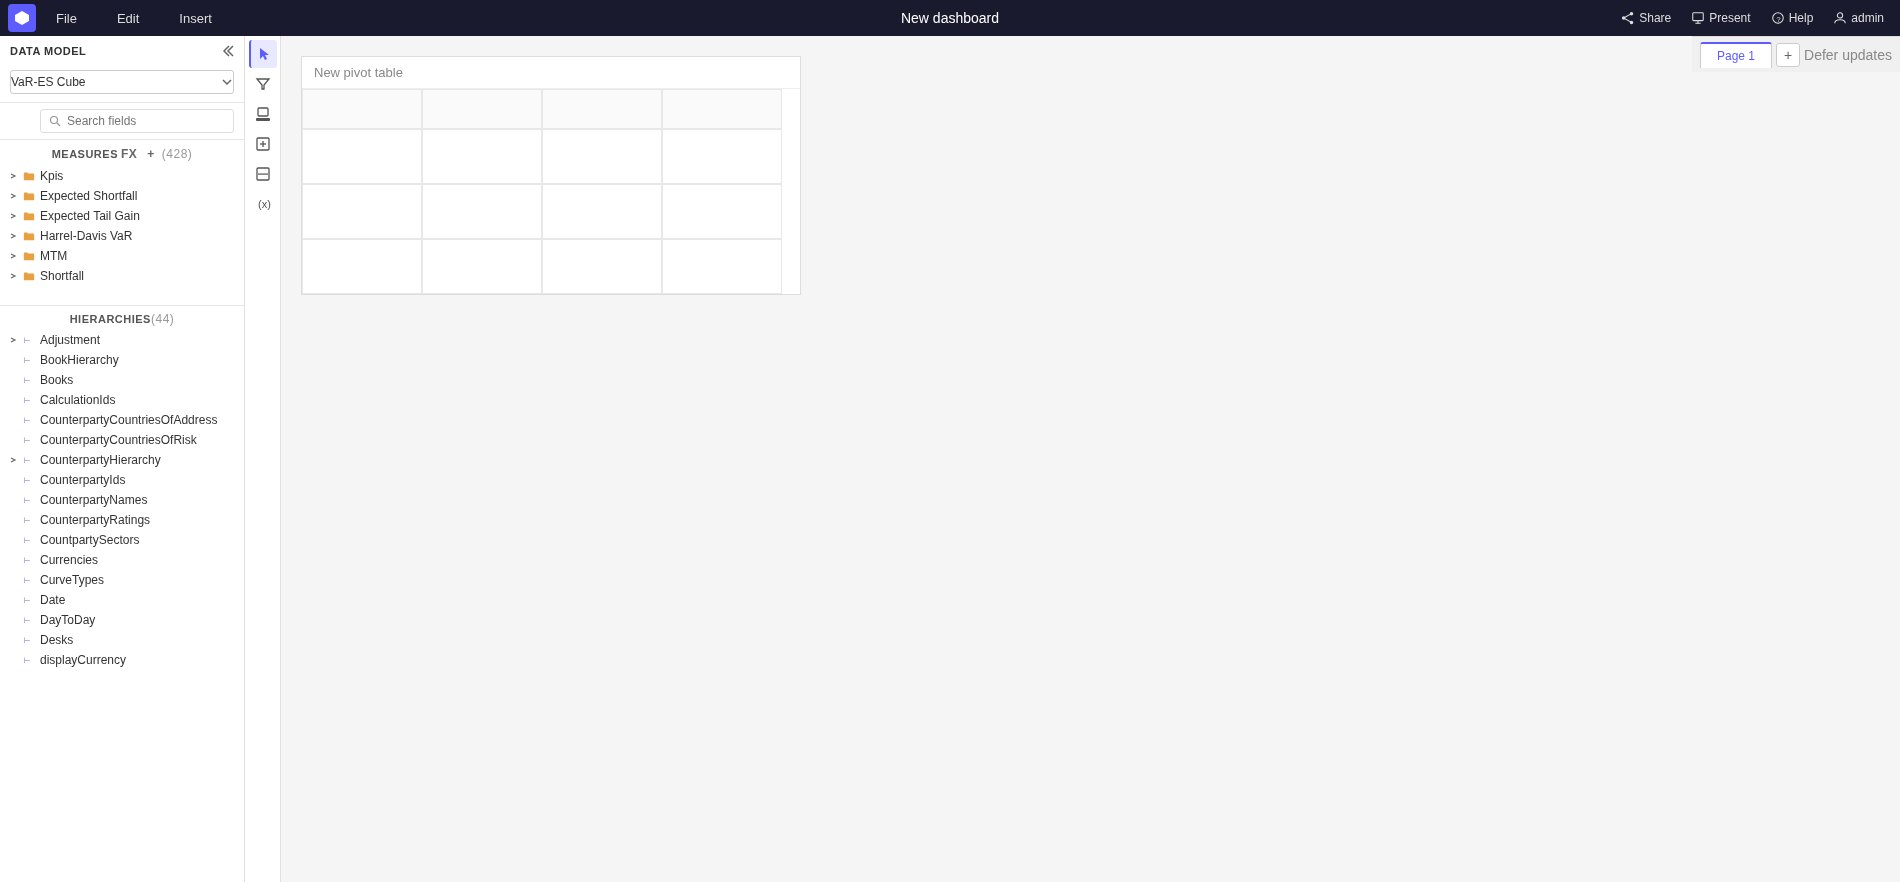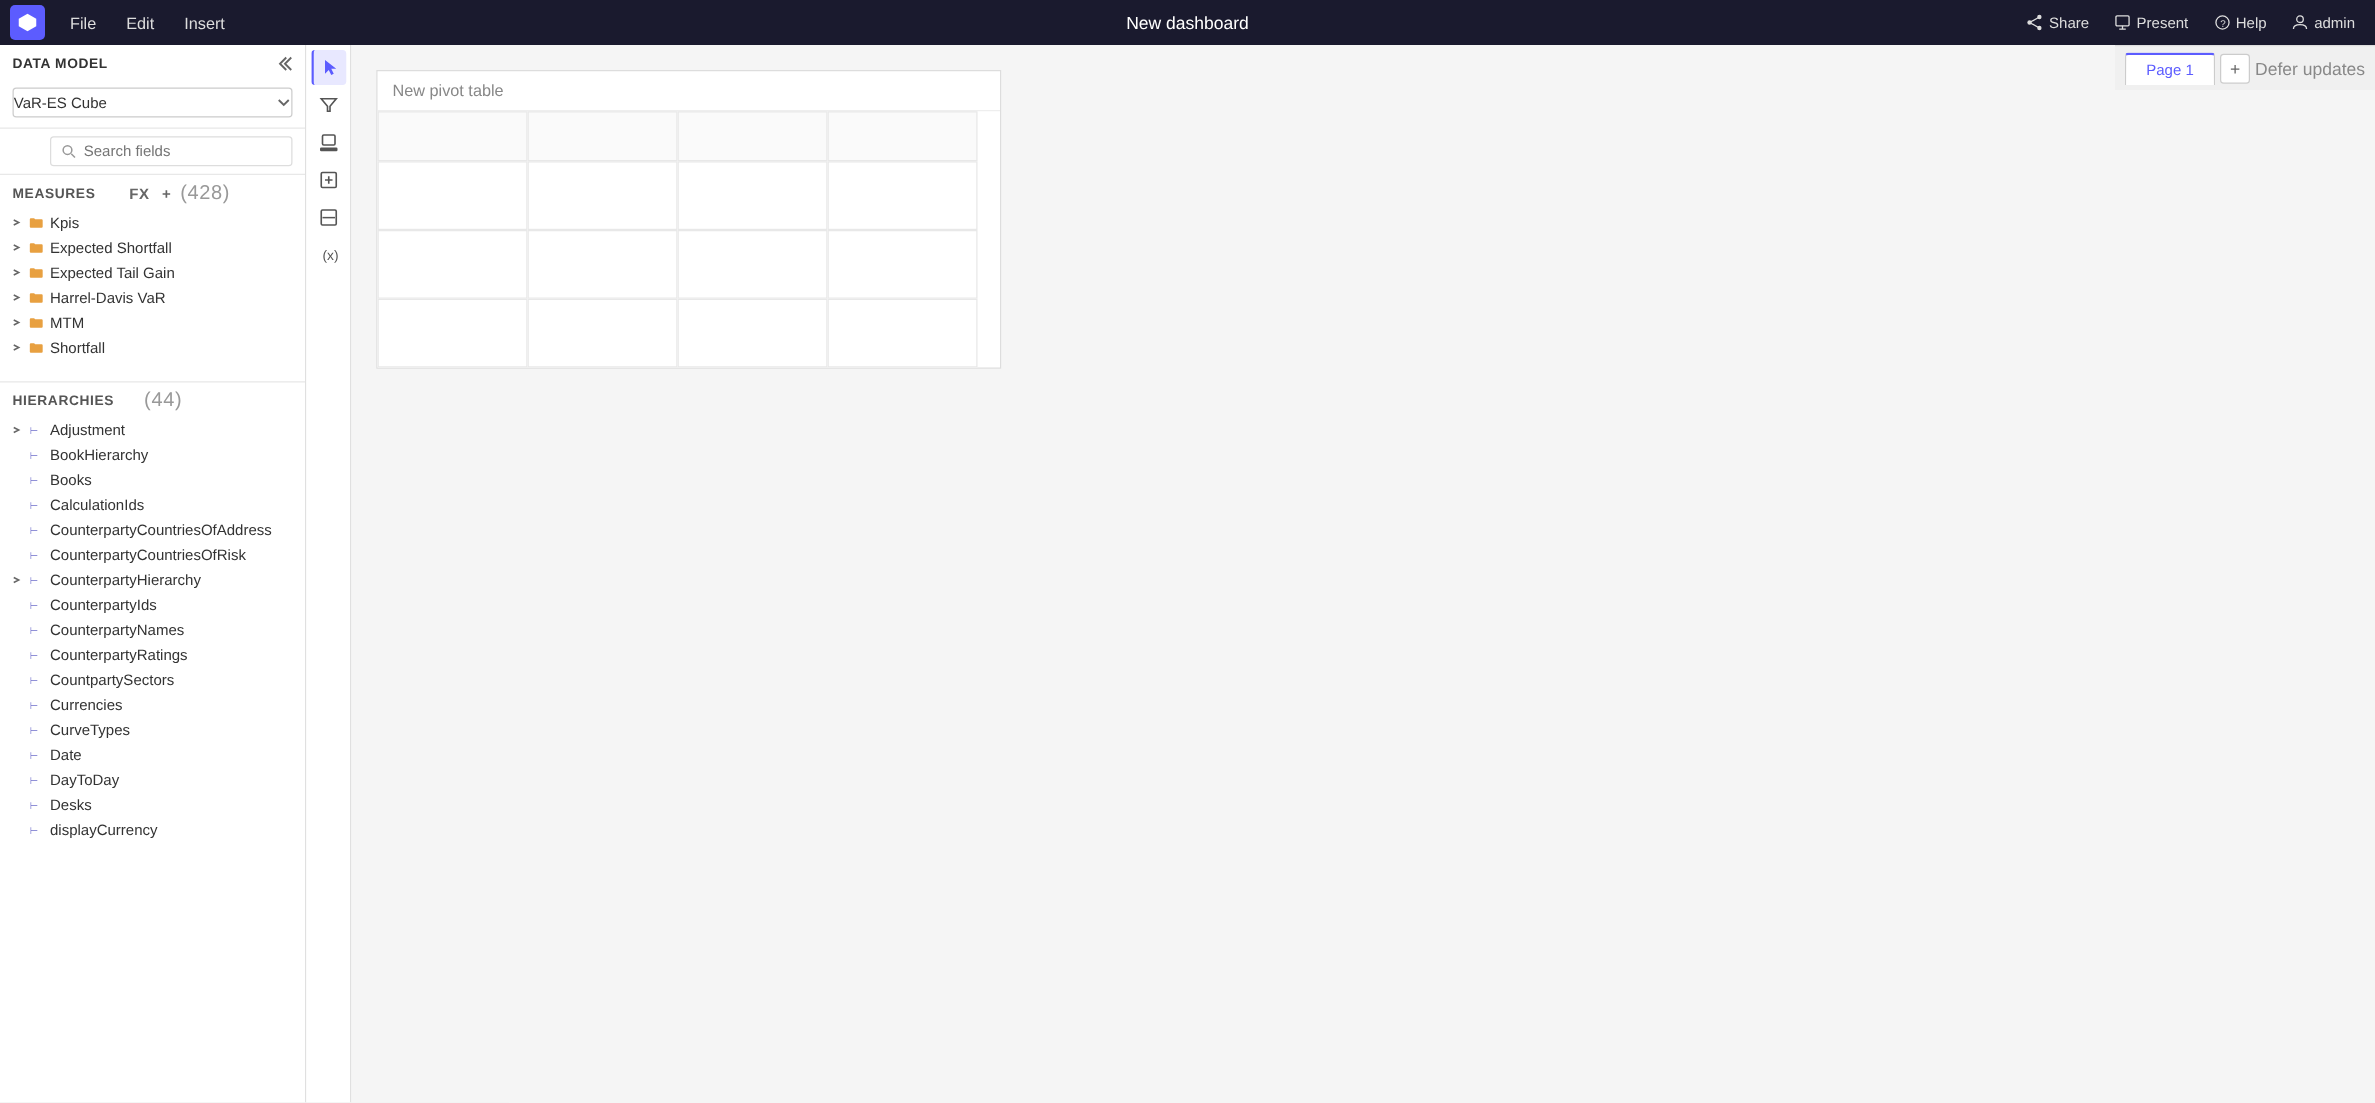--- a/index.html
+++ b/index.html
@@ -18,21 +18,21 @@
     }
     .menu-bar .logo {
       width: 28px; height: 28px;
       background: #5c5cff;
       border-radius: 4px;
       display: flex; align-items: center; justify-content: center;
       margin-right: 8px;
       cursor: pointer;
     }
     .menu-bar .logo svg { width: 16px; height: 16px; fill: white; }
-    .menu-items { display: flex; gap: 0; }
+    .menu-items { display: flex; gap: 16px; }
     .menu-item {
       padding: 4px 12px;
       cursor: pointer;
       font-size: 13px;
       color: #ddd;
       border-radius: 3px;
     }
     .app-title {
       position: absolute;
       left: 50%;
@@ -131,34 +131,33 @@
       font-size: 12px;
       color: #666;
       width: 100%;
       background: transparent;
     }
     .search-box svg { width: 12px; height: 12px; fill: #999; flex-shrink: 0; }
 
     .section-label {
       display: flex;
       align-items: center;
-      justify-content: flex-start;
+      justify-content: center;
       padding: 6px 10px 4px;
       font-size: 11px;
       font-weight: 600;
       color: #555;
       text-transform: uppercase;
       letter-spacing: 0.5px;
-      gap: 24px;
     }
     .section-label .section-tools {
       display: flex; align-items: center; gap: 4px;
     }
     .section-label .count-badge {
-      font-size: 16px;
+      font-size: 12px;
       color: #999;
       font-weight: 400;
     }
     .section-label .tool-icon {
       cursor: pointer;
       color: #666;
       font-size: 12px;
       padding: 1px 3px;
     }
 

